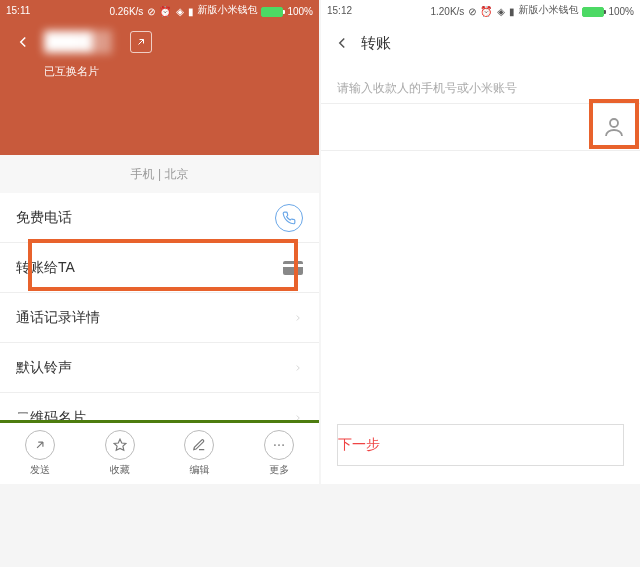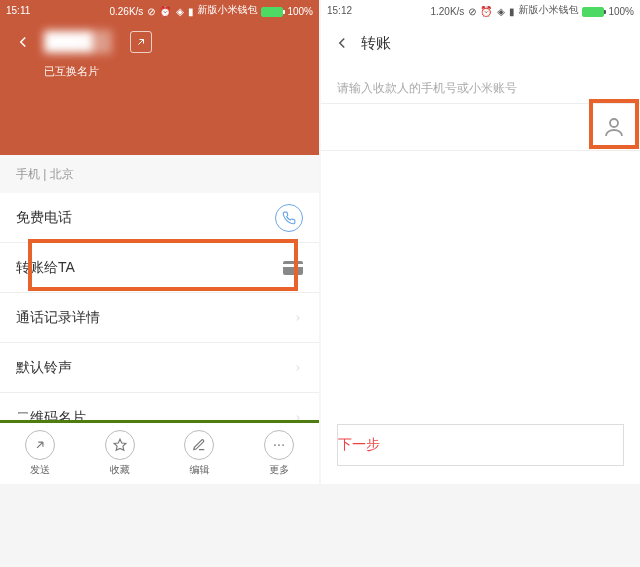--- a/index.html
+++ b/index.html
@@ -17,21 +17,21 @@
 .battery::after { content: ""; position: absolute; right: -3px; top: 2px; width: 2px; height: 4px; background: currentColor; border-radius: 0 1px 1px 0; }
 
 .header-orange { background: #c85a3c; height: 155px; color: #fff; padding-top: 24px; }
 .header-row { display: flex; align-items: center; padding: 6px 14px; gap: 12px; }
 .back-chev { width: 18px; height: 18px; }
 .contact-name { font-size: 17px; font-weight: 400; filter: blur(4px); background: rgba(255,255,255,0.4); padding: 2px 20px 2px 0; }
 .subtitle { font-size: 11px; padding-left: 44px; margin-top: 4px; opacity: 0.95; }
 .edit-box { width: 22px; height: 22px; border: 1px solid rgba(255,255,255,0.7); border-radius: 3px; display: flex; align-items: center; justify-content: center; margin-left: 6px; }
 
 .list { background: #fff; }
-.row { height: 50px; display: flex; align-items: center; padding: 0 16px; font-size: 14px; color: #333; border-bottom: 1px solid #eee; position: relative; }
+.row { height: 50px; display: flex; align-items: center; padding: 0 16px; font-size: 14px; color: #333; border-bottom: 1px solid #eee; position: relative; justify-content: center; }
 .row.small { color: #999; font-size: 12px; height: 38px; border-bottom: none; background: #f7f7f7; }
 .row .spacer { flex: 1; }
 .chev { color: #ccc; }
 .call-icon { width: 28px; height: 28px; border: 1px solid #6aa7e8; border-radius: 50%; display: flex; align-items: center; justify-content: center; color: #6aa7e8; }
 .card-icon { width: 20px; height: 14px; background: #888; border-radius: 2px; position: relative; }
 .card-icon::after { content:""; position:absolute; top:3px; left:0; right:0; height:3px; background:#fff; }
 
 .highlight-box { position: absolute; border: 4px solid #e8622c; pointer-events: none; }
 .hl-1 { top: 239px; left: 28px; width: 270px; height: 52px; }
 .hl-2 { top: 99px; left: 268px; width: 50px; height: 50px; }

